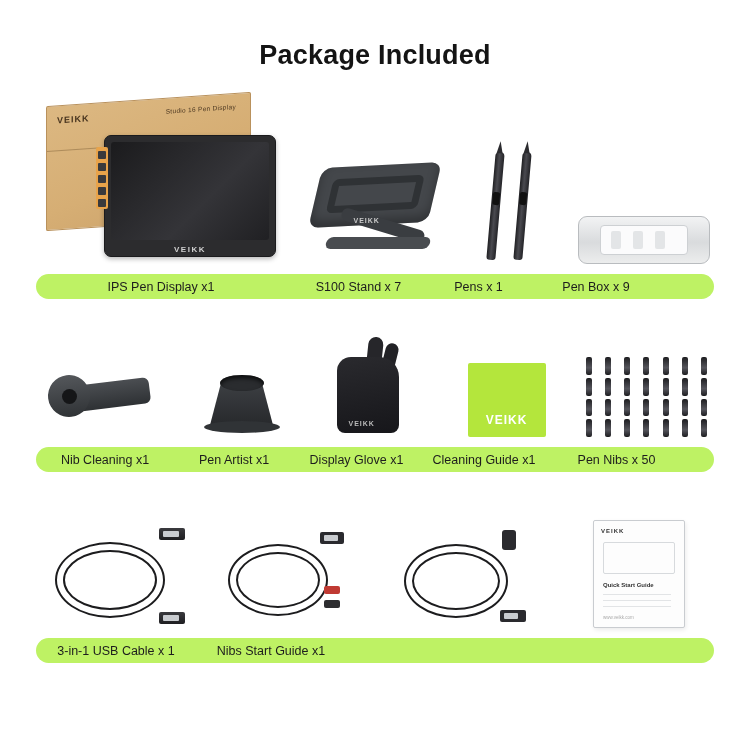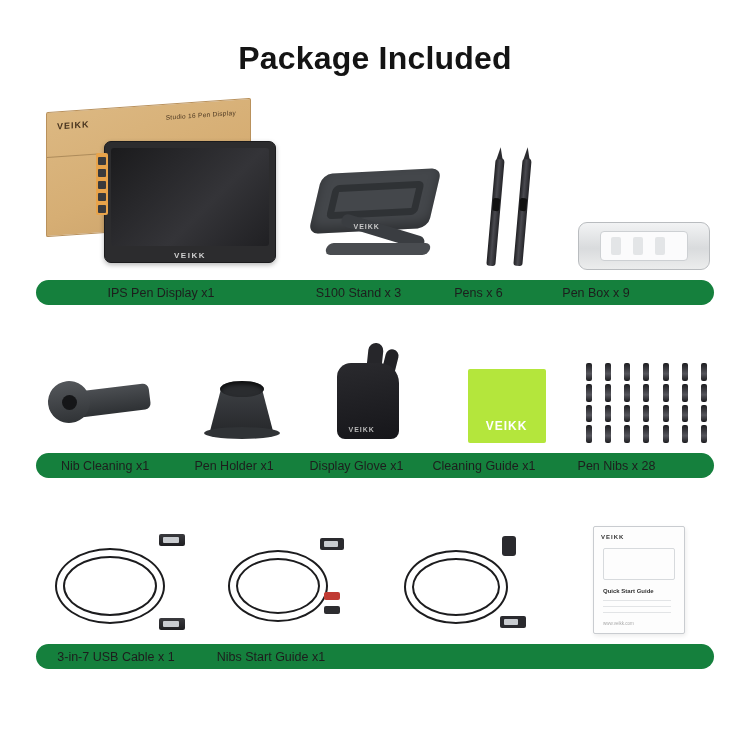--- a/index.html
+++ b/index.html
@@ -7,21 +7,21 @@
   body {
     width:750px; height:750px;
     background:#ffffff;
     font-family:"Liberation Sans", sans-serif;
     color:#1a1a1a;
     overflow:hidden;
     position:relative;
   }
   .page-title {
     text-align:center;
-    font-size:32px;
+    font-size:27px;
     font-weight:bold;
     letter-spacing:0.2px;
     margin-top:40px;
     color:#141414;
   }
 
   .rows { margin-top:28px; }
 
   .row { position:relative; }
   .row-items {
@@ -34,21 +34,21 @@
     display:flex;
     flex-direction:column;
     align-items:center;
     justify-content:flex-end;
   }
   .art { display:flex; align-items:center; justify-content:center; }
 
   
   .label-bar {
     margin:10px 36px 0 36px;
-    background:#15803d;
+    background:#bef264;
     border-radius:13px;
     height:25px;
     display:flex;
     align-items:center;
   }
   .label {
     font-size:12.5px;
     color:#1d1d1d;
     text-align:center;
     white-space:nowrap;
@@ -339,22 +339,22 @@
                 <div class="slot s2"></div>
                 <div class="slot s3"></div>
             </div>
           </div>
         </div>
       </div>
 
     </div>
     <div class="label-bar">
       <div class="label" style="width:250px">IPS Pen Display x1</div>
-      <div class="label" style="width:145px">S100 Stand x 3</div>
-      <div class="label" style="width:95px">Pens x 6</div>
+      <div class="label" style="width:145px">S100 Stand x 7</div>
+      <div class="label" style="width:95px">Pens x 1</div>
       <div class="label" style="width:140px">Pen Box x 9</div>
     </div>
   </div>
 
   <div class="row r2" style="margin-top:38px">
     <div class="row-items">
 
       <div class="cell cell1">
         <div class="art">
           <div class="nibremover">
@@ -426,24 +426,24 @@
               <div class="nib"></div>
               <div class="nib"></div>
               <div class="nib"></div>
           </div>
         </div>
       </div>
 
     </div>
     <div class="label-bar">
       <div class="label" style="width:138px">Nib Cleaning x1</div>
-      <div class="label" style="width:120px">Pen Holder x1</div>
+      <div class="label" style="width:120px">Pen Artist x1</div>
       <div class="label" style="width:125px">Display Glove x1</div>
       <div class="label" style="width:130px">Cleaning Guide x1</div>
-      <div class="label" style="width:135px">Pen Nibs x 28</div>
+      <div class="label" style="width:135px">Pen Nibs x 50</div>
     </div>
   </div>
 
   <div class="row r3" style="margin-top:48px">
     <div class="row-items">
 
       <div class="cell cell1">
         <div class="art">
           <div class="cable cableA">
             <div class="coil" style="left:14px; top:14px; width:110px; height:76px;"></div>
@@ -495,18 +495,18 @@
             <div class="ln l1"></div>
               <div class="ln l2"></div>
               <div class="ln l3"></div>
             <div class="foot">www.veikk.com</div>
           </div>
         </div>
       </div>
 
     </div>
     <div class="label-bar">
-      <div class="label" style="width:160px">3-in-7 USB Cable x 1</div>
+      <div class="label" style="width:160px">3-in-1 USB Cable x 1</div>
       <div class="label" style="width:150px">Nibs Start Guide x1</div>
     </div>
   </div>
 
 </div>
 
 </body></html>

